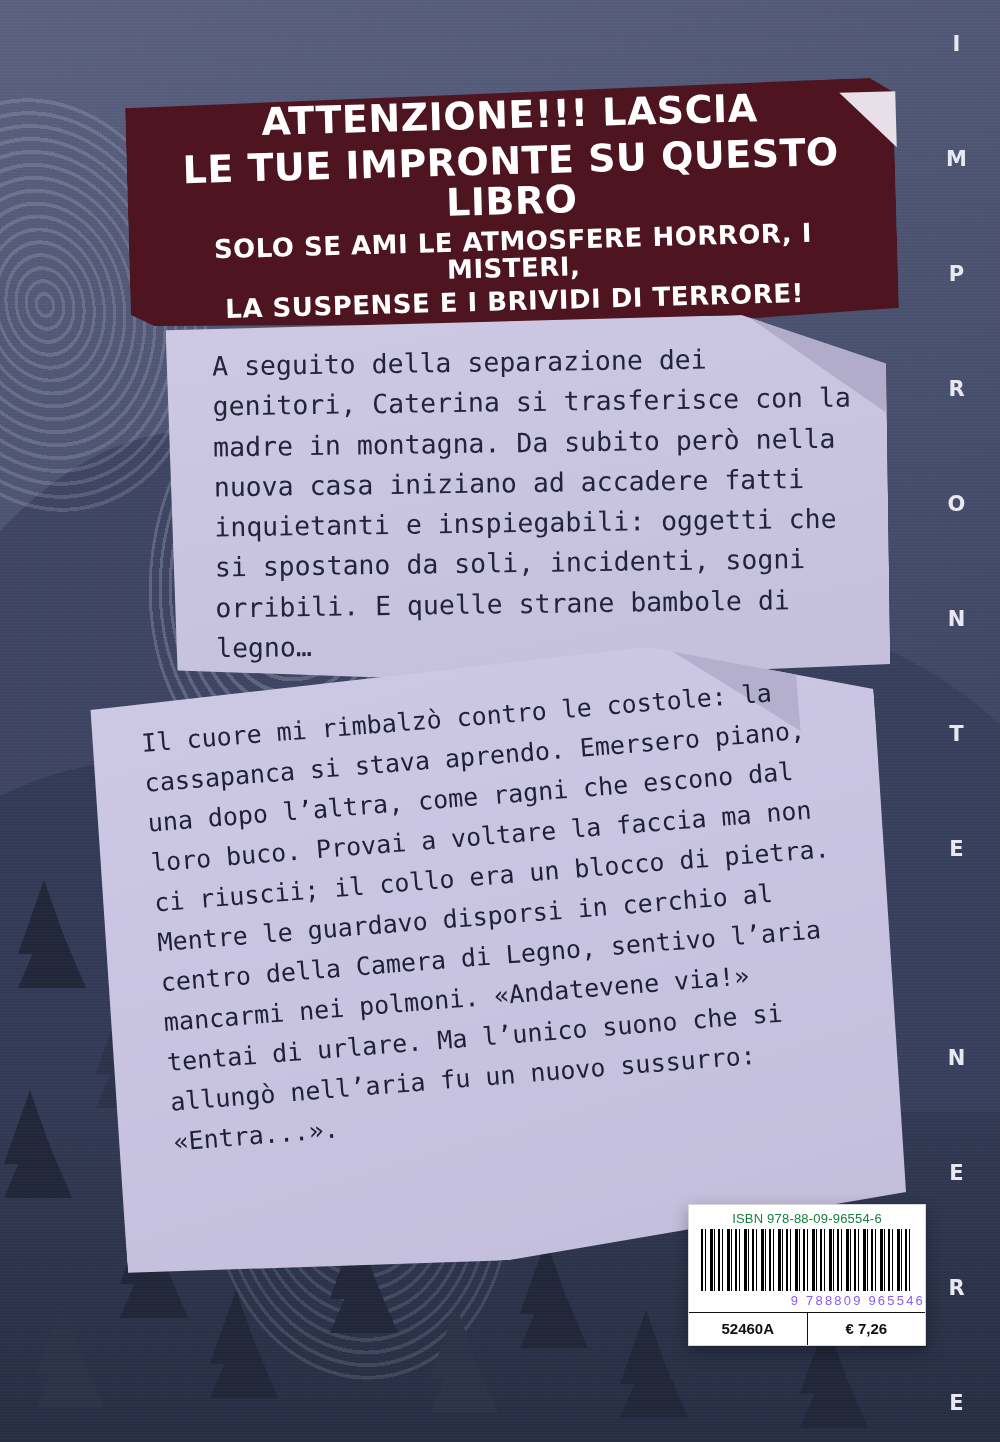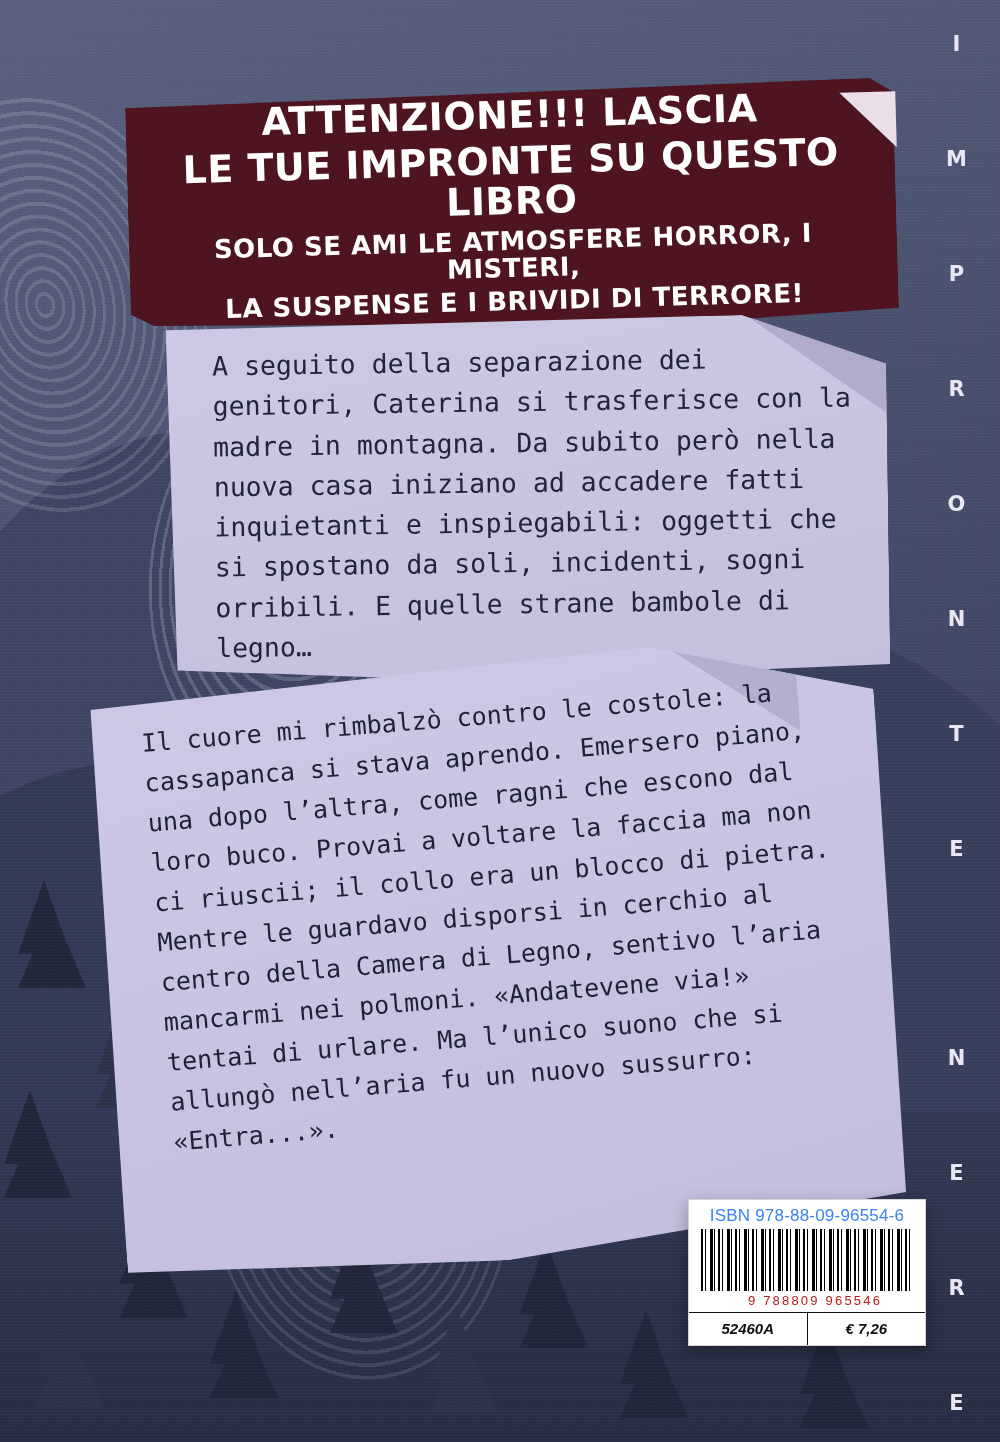--- a/index.html
+++ b/index.html
@@ -223,45 +223,44 @@
     right: 74px;
     bottom: 96px;
     width: 236px;
     background: #ffffff;
     border: 1px solid #d6d6d6;
     box-shadow: 0 6px 16px rgba(0,0,0,0.3);
     font-family: "Liberation Sans", sans-serif;
   }
   .isbn-code {
     text-align: center;
-    font-size: 17px;
-    color: #3b82f6;
+    font-size: 13px;
+    color: #15803d;
     padding: 6px 0 3px 0;
     letter-spacing: 0.2px;
   }
   .barcode {
     height: 62px;
     margin: 0 12px;
     background-image: repeating-linear-gradient(90deg,
       #000 0px, #000 2px, #fff 2px, #fff 4px,
       #000 4px, #000 5px, #fff 5px, #fff 9px,
       #000 9px, #000 12px, #fff 12px, #fff 13px,
       #000 13px, #000 14px, #fff 14px, #fff 17px);
   }
   .barcode-digits {
-    text-align: center;
+    text-align: right;
     font-size: 13px;
     letter-spacing: 2.2px;
-    color: #b91c1c;
+    color: #8b5cf6;
     padding: 2px 0 4px 16px;
   }
   .isbn-footer {
     display: flex;
     border-top: 1px solid #111;
-    font-style: italic;
   }
   .isbn-footer > div {
     flex: 1;
     text-align: center;
     font-size: 15px;
     font-weight: 700;
     color: #111;
     padding: 7px 0 8px 0;
   }
   .isbn-footer .left { border-right: 1px solid #111; }

